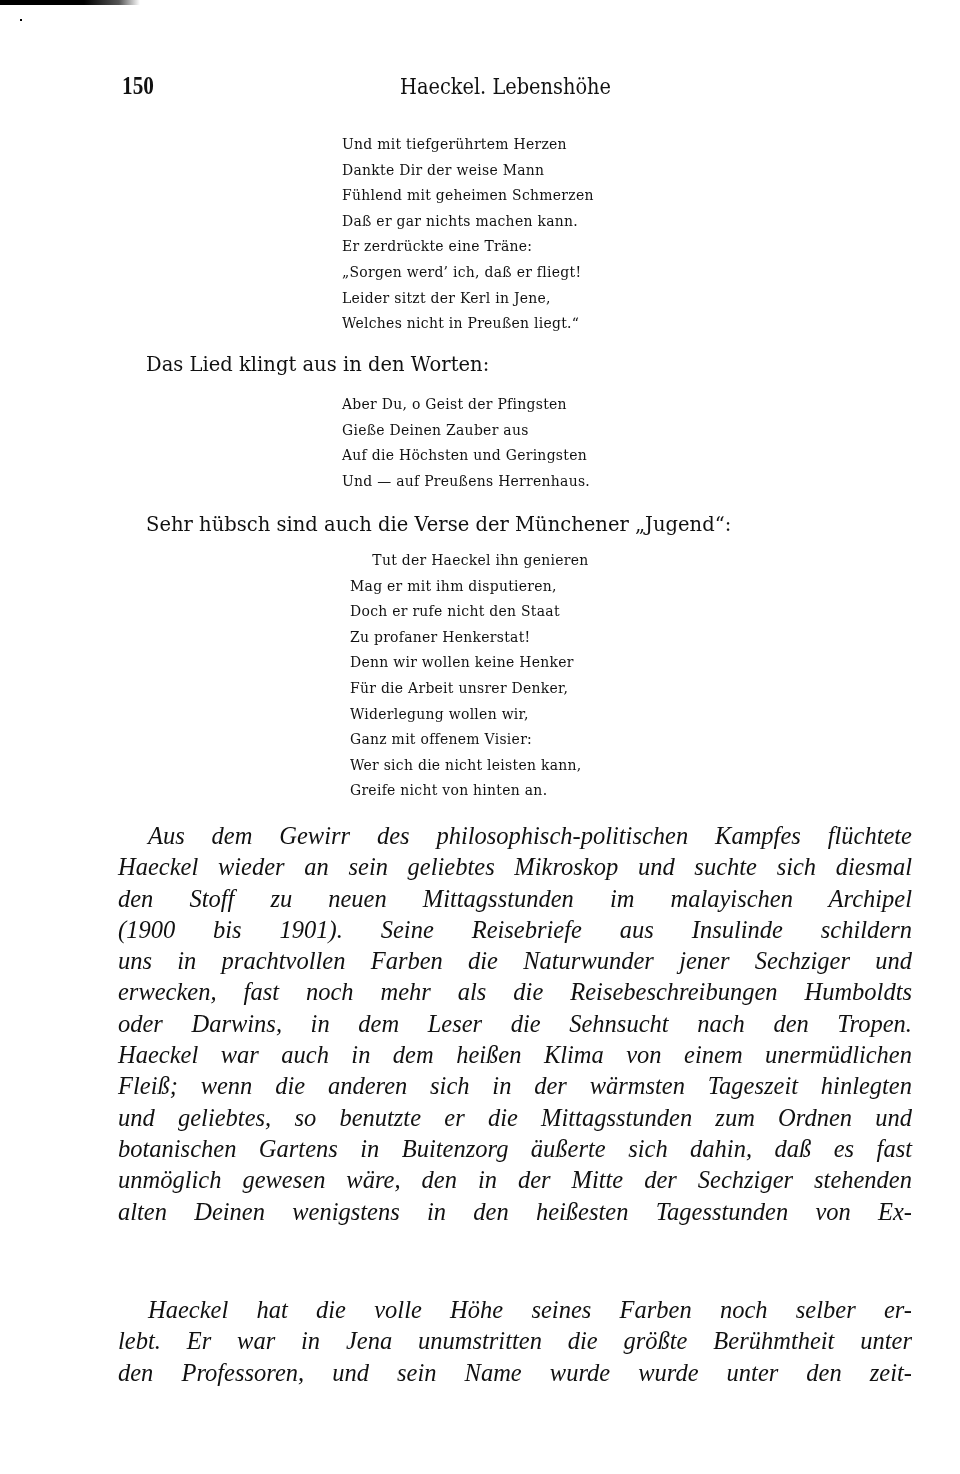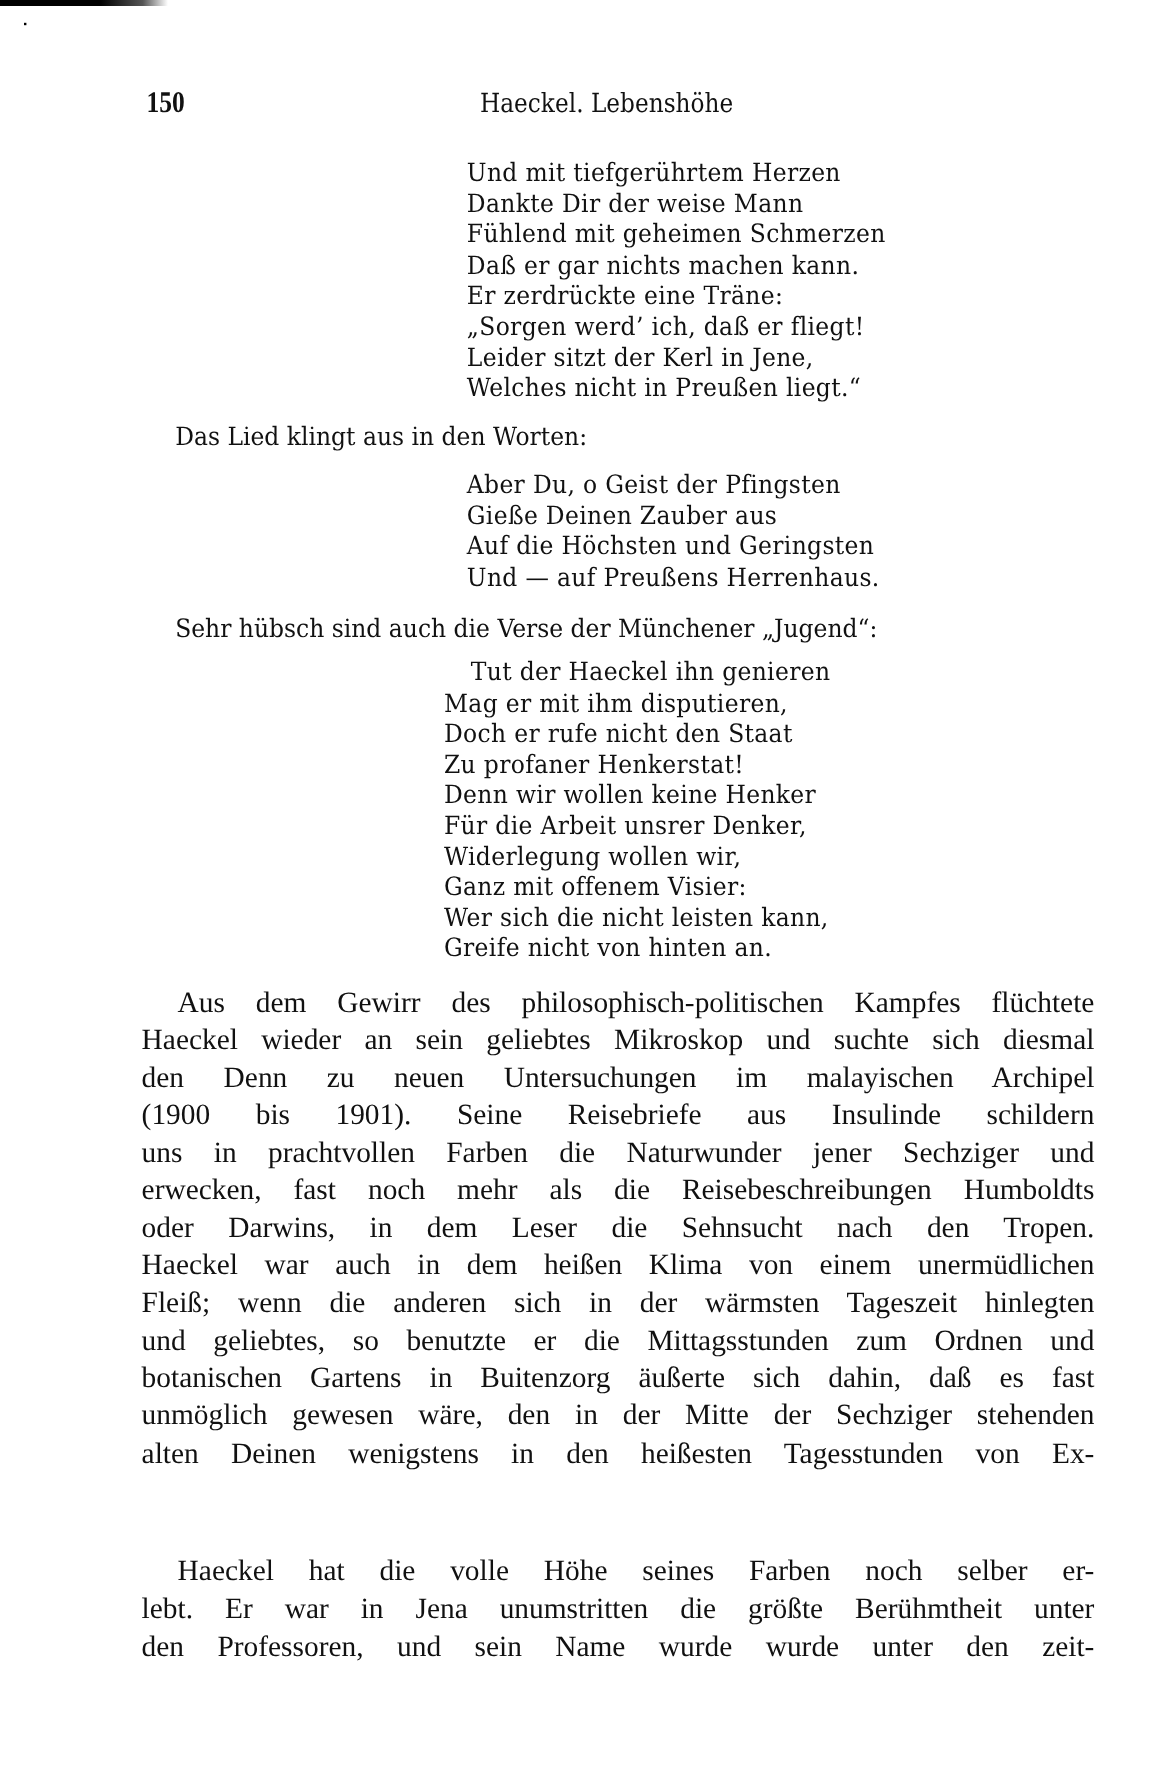--- a/index.html
+++ b/index.html
@@ -5,33 +5,33 @@
   html, body { margin: 0; padding: 0; background: #ffffff; }
   body { width: 960px; height: 1474px; position: relative; overflow: hidden; color: #111; }
   .scan-edge { position: absolute; left: 0; top: 0; width: 140px; height: 5px;
     background: linear-gradient(to right, #000 0%, #000 60%, #555 85%, transparent 100%); }
   .speck { position: absolute; left: 20px; top: 19px; width: 2px; height: 2px; background: #000; }
   .page { position: absolute; left: 0; top: 0; width: 960px; height: 1048px;
     font-family: "DejaVu Serif", serif; }
   .header { position: absolute; top: 72px; left: 0; width: 960px; height: 34px; }
   .page-number { position: absolute; left: 122px; top: 0; font-size: 25px; font-family: "Liberation Serif", serif; font-weight: bold; transform: scaleX(0.85); transform-origin: left; }
   .running-head { position: absolute; left: 400px; top: 2px; font-size: 22px; font-family: "DejaVu Serif", serif; transform: scaleX(0.88); transform-origin: left; }
-  .verse { position: absolute; font-size: 21px; line-height: 25.6px; font-family: "DejaVu Serif", serif; margin-left: 47px; }
+  .verse { position: absolute; font-size: 15px; line-height: 25.6px; font-family: "DejaVu Serif", serif; }
   .verse .line { white-space: nowrap; display: block; transform: scaleX(0.93); transform-origin: left; letter-spacing: 0.3px; }
   .verse1 { left: 342px; top: 132px; }
   .verse2 { left: 342px; top: 392px; }
-  .verse3 { left: 323px; top: 548px; }
+  .verse3 { left: 350px; top: 548px; }
   .verse3 .line.indent { padding-left: 24px; }
   .intro { position: absolute; left: 146px; font-size: 21px; white-space: nowrap;
     font-family: "DejaVu Serif", serif; transform: scaleX(0.93); transform-origin: left; }
   .intro1 { top: 352px; }
   .intro2 { top: 512px; }
   .prose { position: absolute; left: 118px; width: 794px; font-size: 24.5px; line-height: 31.3px;
     font-family: "Liberation Serif", serif; text-align: justify; }
-  .prose .pline { display: block; white-space: nowrap; text-align-last: justify; text-align: justify; width: 794px; }
+  .prose .pline { display: block; white-space: nowrap; text-align-last: justify; text-align: justify; width: 794px; font-style: italic; }
   .prose .pline.last { text-align-last: left; }
   .prose .pline.first { padding-left: 30px; width: 764px; }
   .para1 { top: 820px; }
   .para2 { top: 1294px; }
 </style>
 </head>
 <body>
 
 <div class="scan-edge"></div>
 <div class="speck"></div>
@@ -73,21 +73,21 @@
     <span class="line">Für die Arbeit unsrer Denker,</span>
     <span class="line">Widerlegung wollen wir,</span>
     <span class="line">Ganz mit offenem Visier:</span>
     <span class="line">Wer sich die nicht leisten kann,</span>
     <span class="line">Greife nicht von hinten an.</span>
   </div>
 
   <div class="prose para1">
     <span class="pline first">Aus dem Gewirr des philosophisch-politischen Kampfes flüchtete</span>
     <span class="pline">Haeckel wieder an sein geliebtes Mikroskop und suchte sich diesmal</span>
-    <span class="pline">den Denn zu neuen Untersuchungen im malayischen Archipel</span>
+    <span class="pline">den Stoff zu neuen Mittagsstunden im malayischen Archipel</span>
     <span class="pline">(1900 bis 1901). Seine Reisebriefe aus Insulinde schildern</span>
     <span class="pline">uns in prachtvollen Farben die Naturwunder jener Sechziger und</span>
     <span class="pline">erwecken, fast noch mehr als die Reisebeschreibungen Humboldts</span>
     <span class="pline">oder Darwins, in dem Leser die Sehnsucht nach den Tropen.</span>
     <span class="pline">Haeckel war auch in dem heißen Klima von einem unermüdlichen</span>
     <span class="pline">Fleiß; wenn die anderen sich in der wärmsten Tageszeit hinlegten</span>
     <span class="pline">und geliebtes, so benutzte er die Mittagsstunden zum Ordnen und</span>
     <span class="pline">botanischen Gartens in Buitenzorg äußerte sich dahin, daß es fast</span>
     <span class="pline">unmöglich gewesen wäre, den in der Mitte der Sechziger stehenden</span>
     <span class="pline">alten Deinen wenigstens in den heißesten Tagesstunden von Ex-</span>

